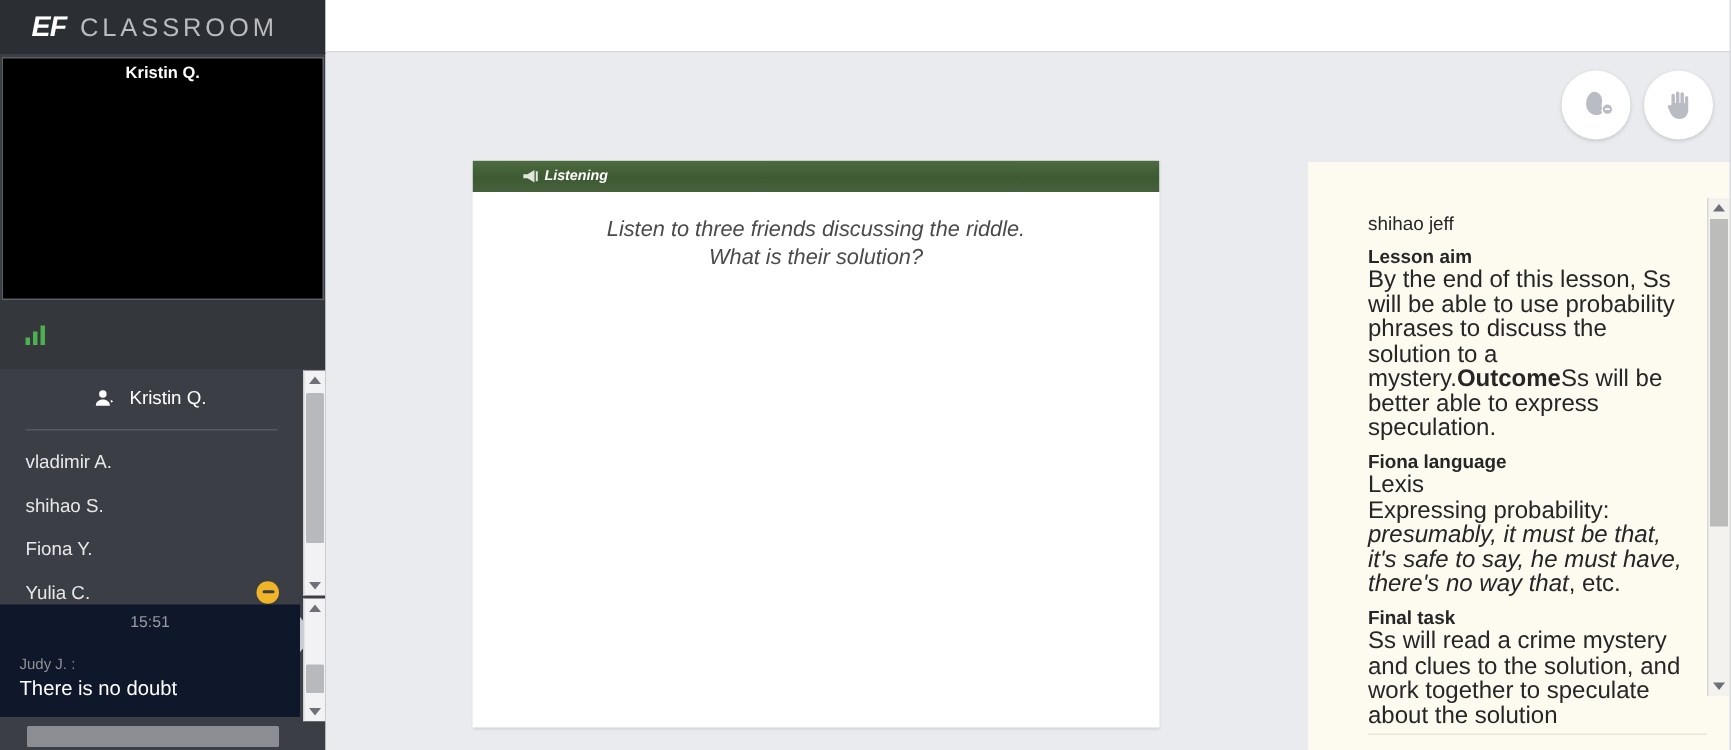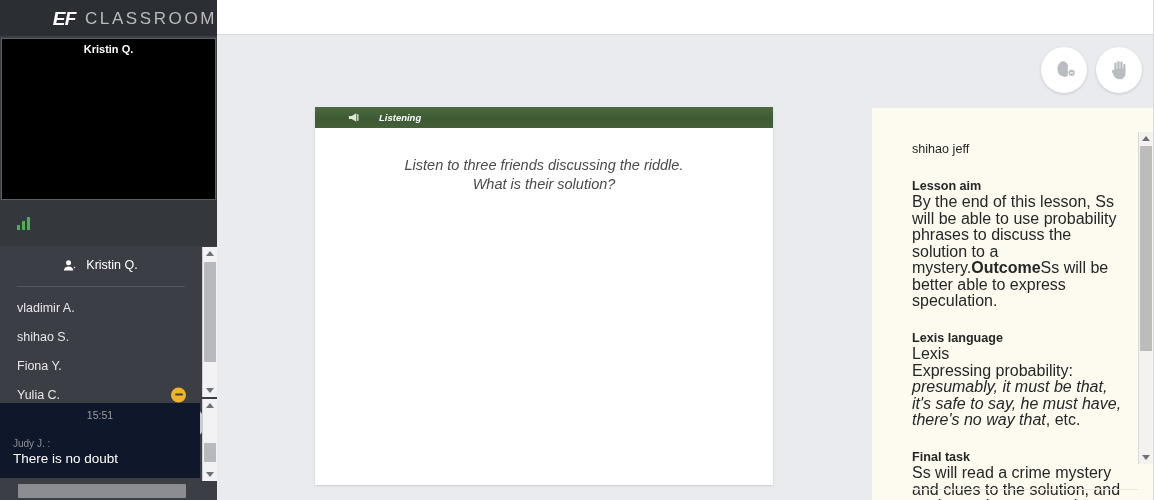--- a/index.html
+++ b/index.html
@@ -32,21 +32,20 @@
   }
   .brand {
     position: absolute;
     left: 0; top: 0;
     width: 217px; height: 36px;
     background: #2b2e33;
     display: flex;
     align-items: center;
     padding-left: 21px;
     box-sizing: border-box;
-    justify-content: flex-end;
   }
   .brand-ef {
     font-size: 19px;
     font-weight: bold;
     font-style: italic;
     color: #ffffff;
     letter-spacing: -0.5px;
     line-height: 1;
   }
   .brand-word {
@@ -306,24 +305,24 @@
   }
   .slide-header .hdr-icon {
     position: absolute;
     left: 33px; top: 5px;
   }
   .slide-header .hdr-text {
     color: #ffffff;
     font-size: 9.5px;
     font-style: italic;
     font-weight: bold;
-    margin-left: 32px;
+    margin-left: 16px;
   }
   .slide-body {
-    padding-top: 28px;
+    padding-top: 16px;
     text-align: center;
   }
   .slide-line {
     color: #4a4a4a;
     font-size: 14.5px;
     font-style: italic;
     line-height: 19px;
   }
 
   
@@ -340,21 +339,21 @@
     left: 40px; top: 0;
     width: 212px;
     color: #262626;
     font-size: 12.6px;
     line-height: 16.5px;
   }
   .notes-user {
     margin-top: 33px;
     font-size: 12.6px;
   }
-  .notes-block { margin-top: 20px; }
+  .notes-block { margin-top: 5px; }
   .notes-h {
     font-weight: bold;
     font-size: 12.6px;
   }
   .notes-p { font-size: 16px; }
   .notes-p b { font-weight: bold; }
   .notes-p i { font-style: italic; }
   .notes-divider {
     position: absolute;
     left: 912px; top: 489px;
@@ -522,21 +521,21 @@
   <div class="notes">
     <div class="notes-inner">
       <div class="notes-user">shihao jeff</div>
 
       <div class="notes-block">
         <div class="notes-h">Lesson aim</div>
         <div class="notes-p"><span>By the end of this lesson, Ss will be able to use probability phrases to discuss the solution to a mystery.</span><b>Outcome</b><span>Ss will be better able to express speculation.</span></div>
       </div>
 
       <div class="notes-block">
-        <div class="notes-h">Lexis language</div>
+        <div class="notes-h">Fiona language</div>
         <div class="notes-p">Lexis</div>
         <div class="notes-p"><span>Expressing probability: </span><i>presumably, it must be that, it's safe to say, he must have, there's no way that</i><span>, etc.</span></div>
       </div>
 
       <div class="notes-block">
         <div class="notes-h">Final task</div>
         <div class="notes-p">Ss will read a crime mystery and clues to the solution, and work together to speculate about the solution</div>
       </div>
     </div>
   </div>

